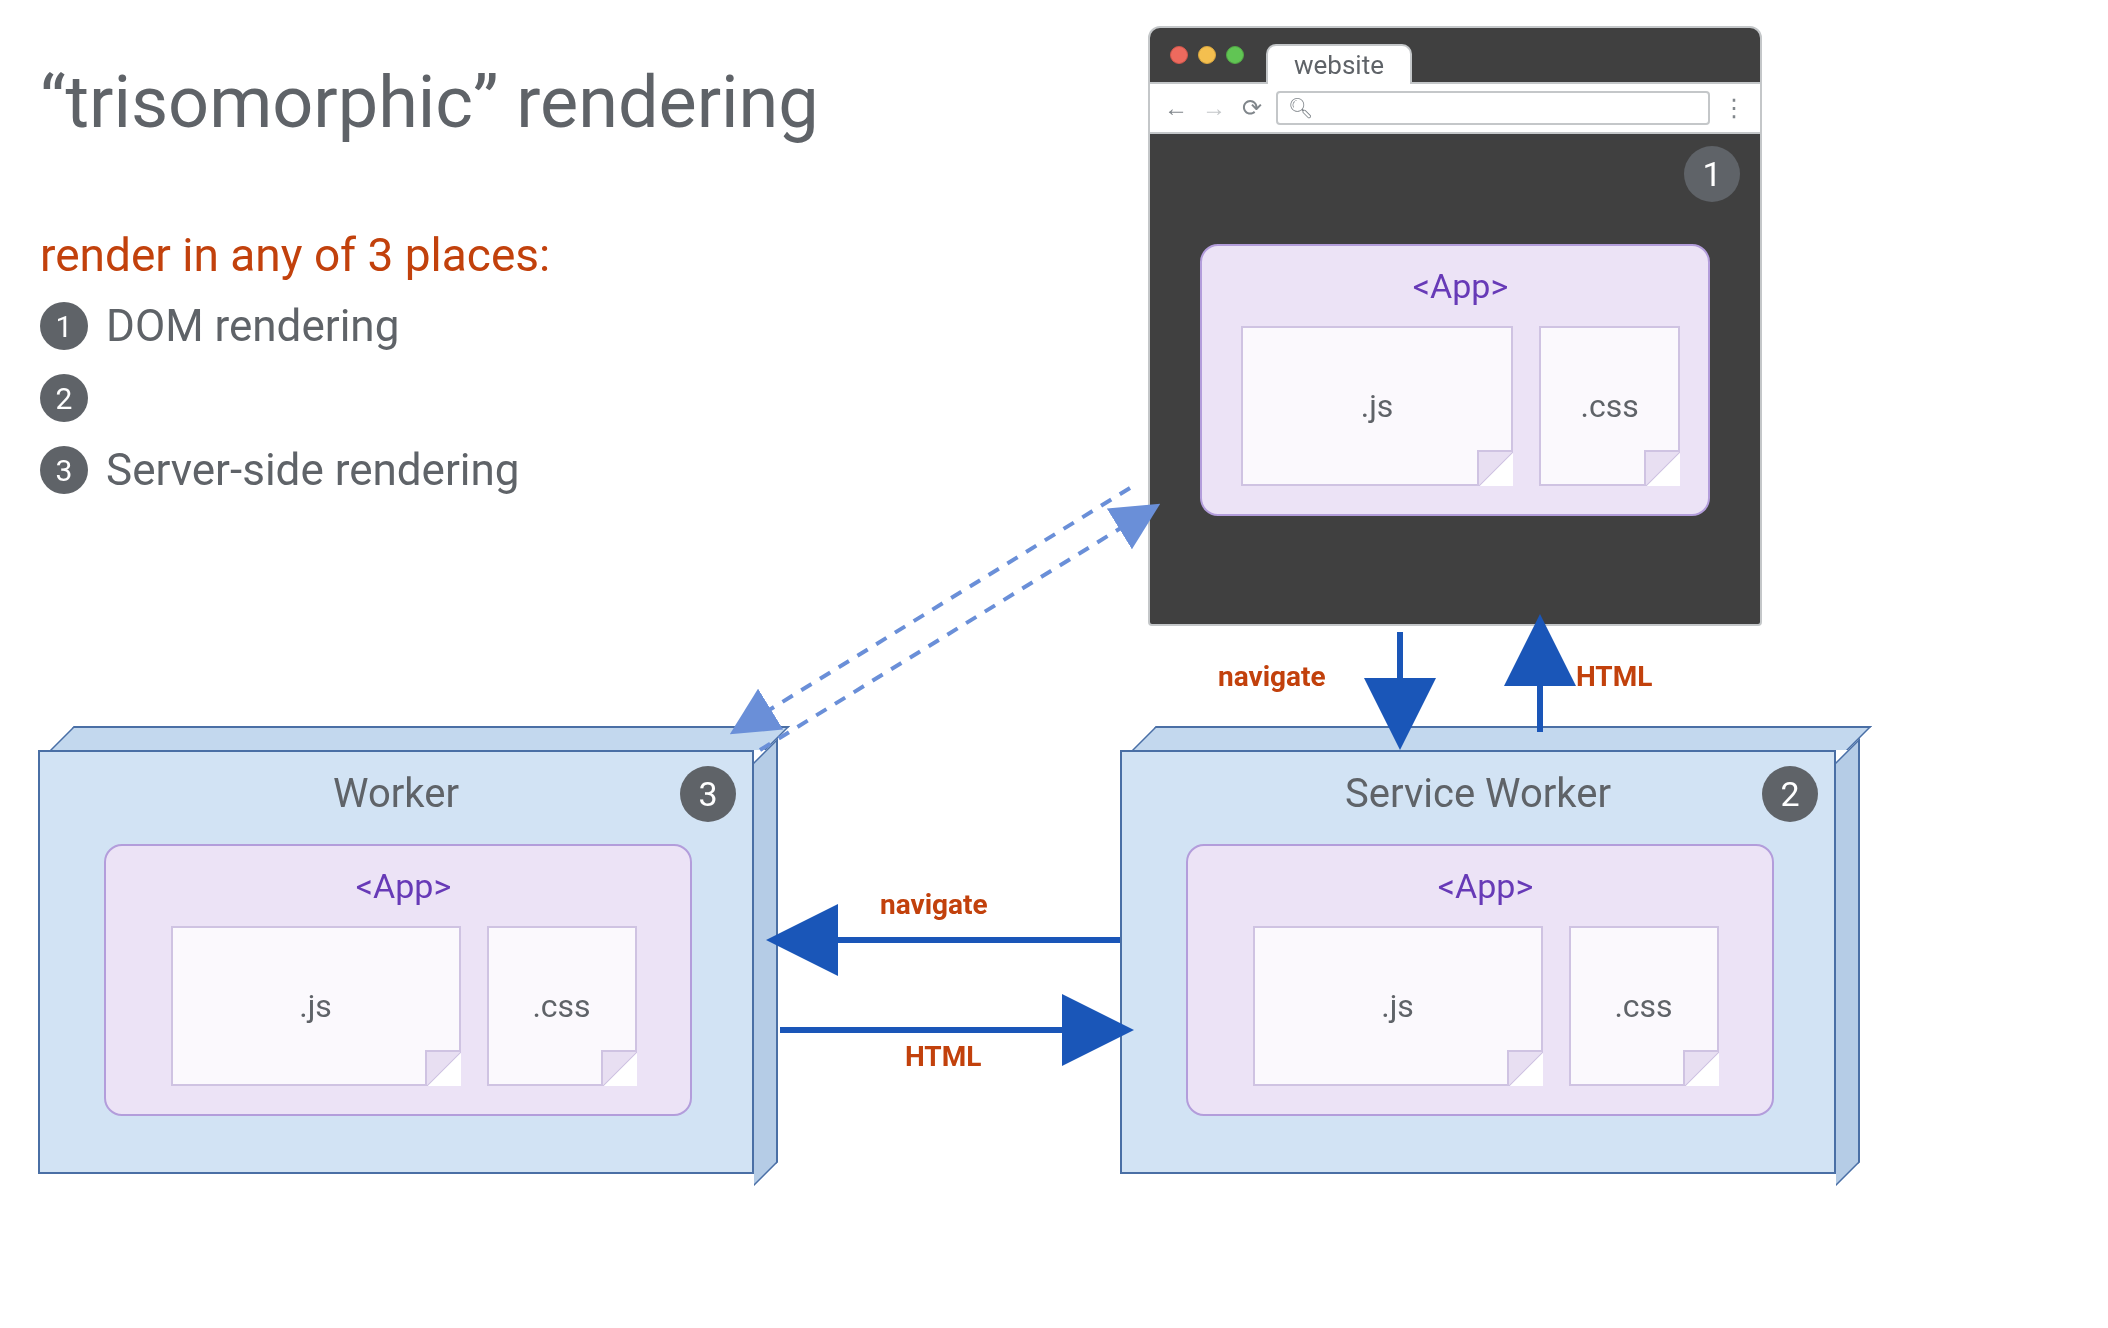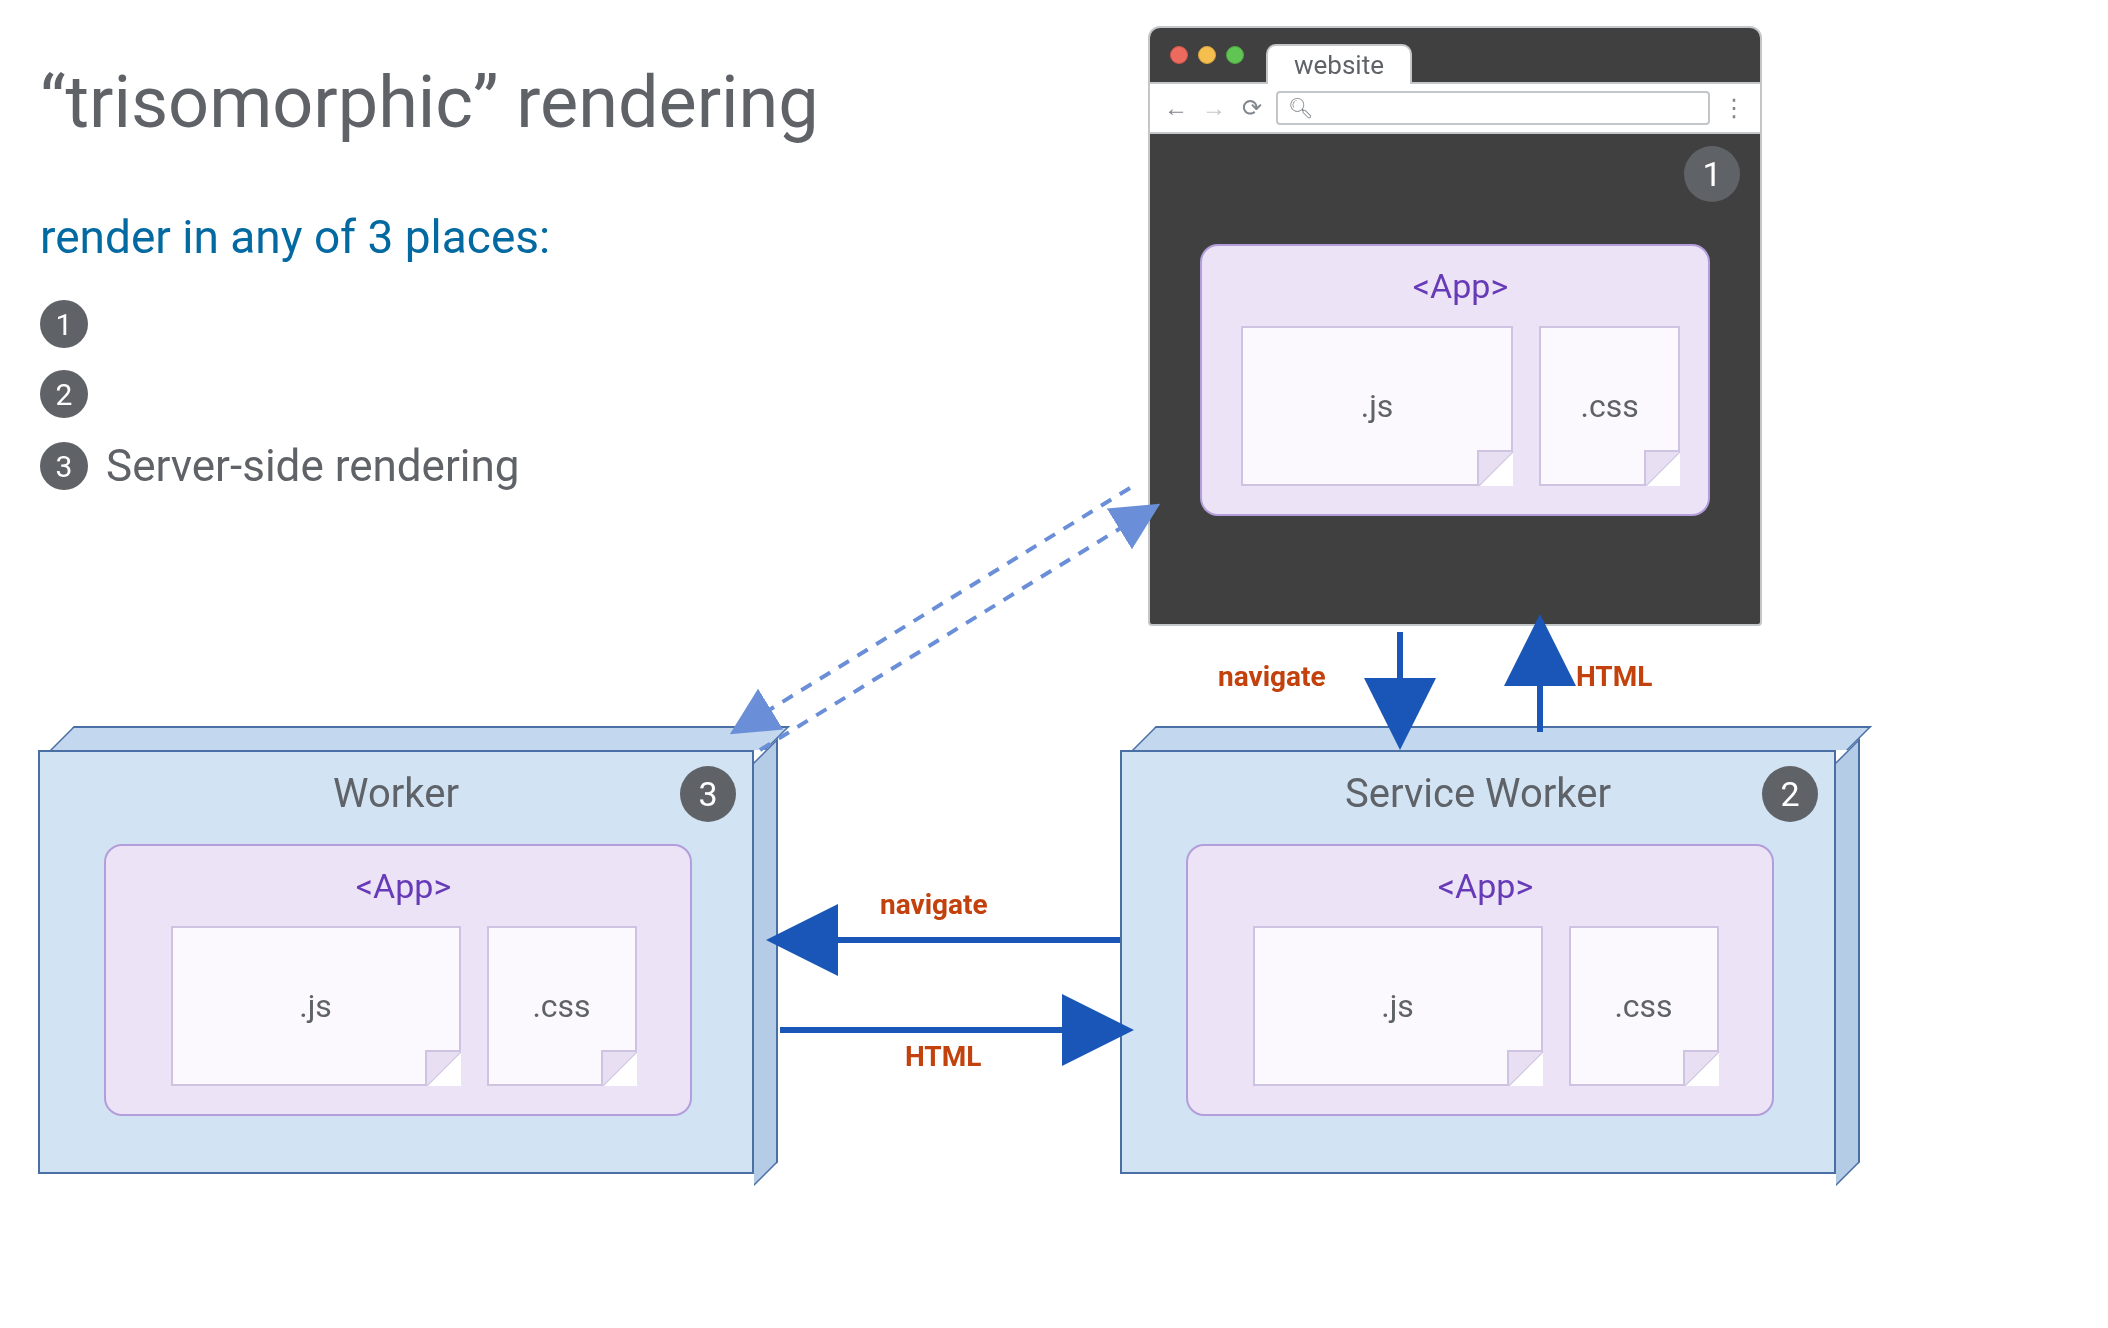--- a/index.html
+++ b/index.html
@@ -15,24 +15,24 @@
     position: absolute;
     left: 40px;
     top: 60px;
     font-size: 72px;
     font-weight: 400;
     color: #5f6368;
   }
   .subtitle {
     position: absolute;
     left: 40px;
-    top: 210px;
+    top: 228px;
     font-size: 46px;
     font-weight: 400;
-    color: #0369a1;
+    color: #c2410c;
   }
   .bullet-list {
     position: absolute;
     left: 40px;
     top: 300px;
   }
   .bullet-item {
     display: flex;
     align-items: center;
     margin-bottom: 22px;
@@ -259,20 +259,21 @@
 </style>
 </head>
 <body>
 
 <div class="title">“trisomorphic” rendering</div>
 <div class="subtitle">render in any of 3 places:</div>
 
 <div class="bullet-list">
   <div class="bullet-item">
     <div class="bullet-circle">1</div>
+    <div class="bullet-text">DOM rendering</div>
   </div>
   <div class="bullet-item">
     <div class="bullet-circle">2</div>
   </div>
   <div class="bullet-item">
     <div class="bullet-circle">3</div>
     <div class="bullet-text">Server-side rendering</div>
   </div>
 </div>
 

